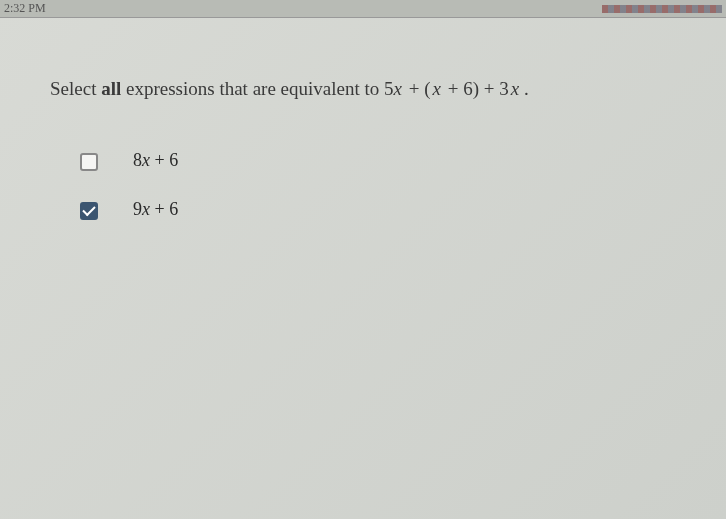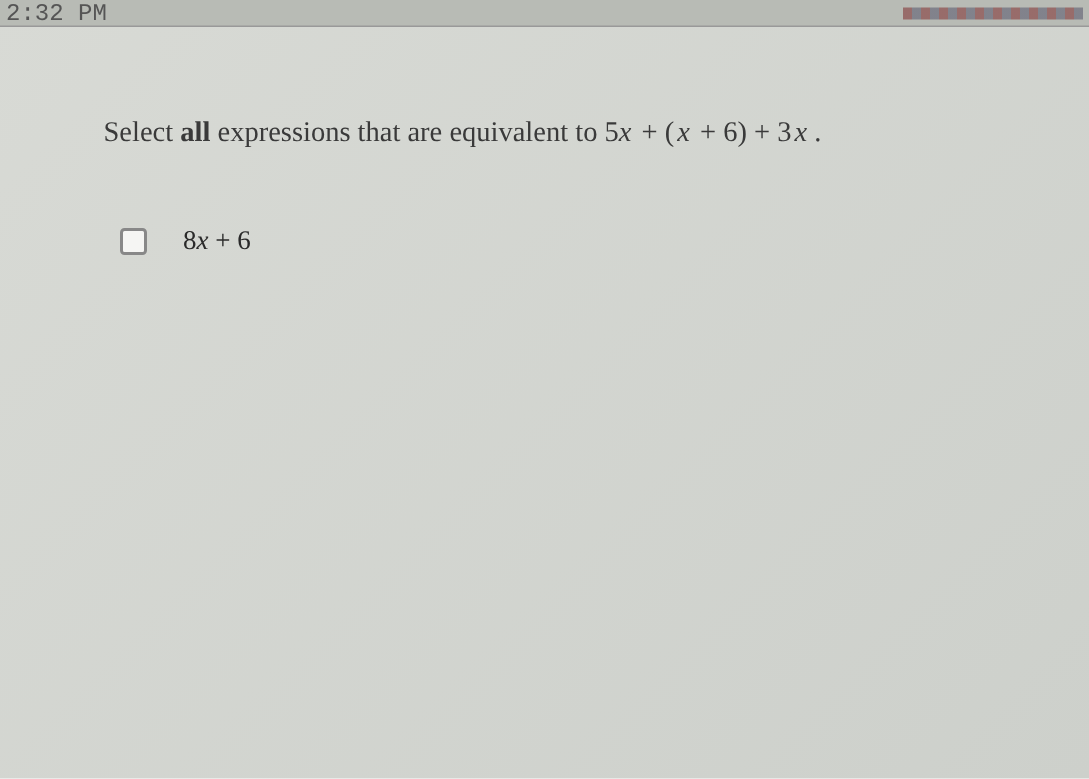--- a/index.html
+++ b/index.html
@@ -18,61 +18,61 @@
     .top-bar {
       height: 18px;
       background: #b8bbb5;
       border-bottom: 1px solid #999;
       display: flex;
       align-items: center;
       justify-content: space-between;
       padding: 0 4px;
     }
     .clock {
-      font-size: 16px;
+      font-size: 12px;
       color: #555;
-      font-family: Liberation Mono, monospace;
+      font-family: Liberation Serif, serif;
     }
     .indicator {
       width: 120px;
       height: 8px;
       background: repeating-linear-gradient(90deg, #8a4a4a 0, #8a4a4a 6px, #6a6a7a 6px, #6a6a7a 12px);
       opacity: 0.7;
     }
     .content {
       padding: 60px 50px 0 50px;
     }
     .question {
       font-size: 19px;
       color: #3a3a3a;
       margin-bottom: 50px;
       font-family: Georgia, 'Times New Roman', serif;
-      margin-left: 19px;
     }
     .question strong {
       font-weight: bold;
     }
     .math {
       font-family: 'Times New Roman', serif;
       font-style: italic;
     }
     .math-op {
       font-style: normal;
       padding: 0 2px;
     }
     .math-num {
       font-style: normal;
     }
     .options {
       padding-left: 30px;
     }
     .option-row {
       display: flex;
-      align-items: center;
+      align-items: flex-end;
       margin-bottom: 28px;
+      gap: 11px;
     }
     .checkbox {
       width: 18px;
       height: 18px;
       border: 2px solid #888;
       border-radius: 3px;
       background: #f5f5f3;
       margin-right: 24px;
       flex-shrink: 0;
       display: flex;
@@ -113,14 +113,18 @@
 <div class="content">
   <div class="question">
     <span>Select </span><strong>all</strong><span> expressions that are equivalent to </span><span class="math"><span class="math-num">5</span><span>x</span><span class="math-op"> + (</span><span>x</span><span class="math-op"> + 6) + 3</span><span>x</span></span><span> .</span>
   </div>
 
   <div class="options">
     <div class="option-row">
       <div class="checkbox"></div>
       <div class="option-label"><span>8</span><span class="var">x</span><span> + 6</span></div>
     </div>
+    <div class="option-row">
+      <div class="checkbox checked"></div>
+      <div class="option-label"><span>9</span><span class="var">x</span><span> + 6</span></div>
+    </div>
   </div>
 </div>
 
 </body></html>

